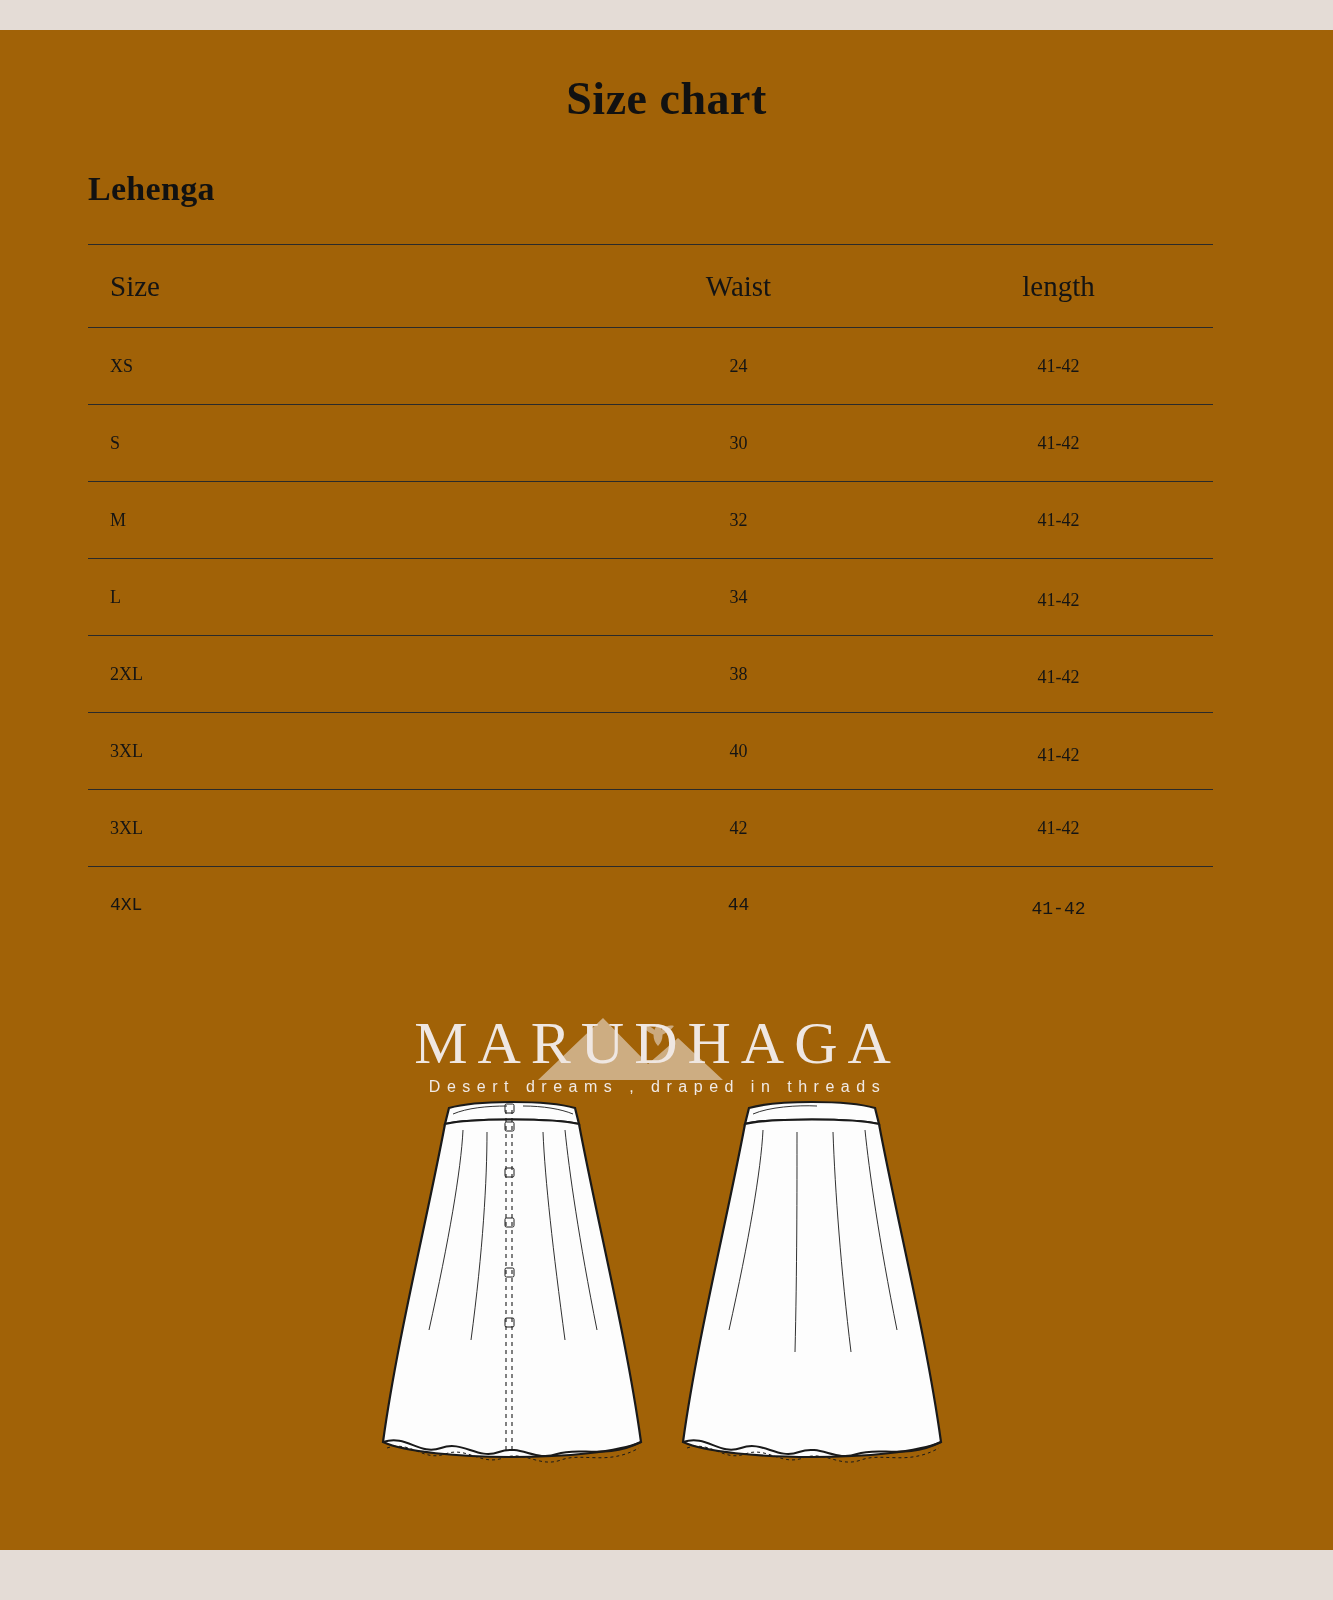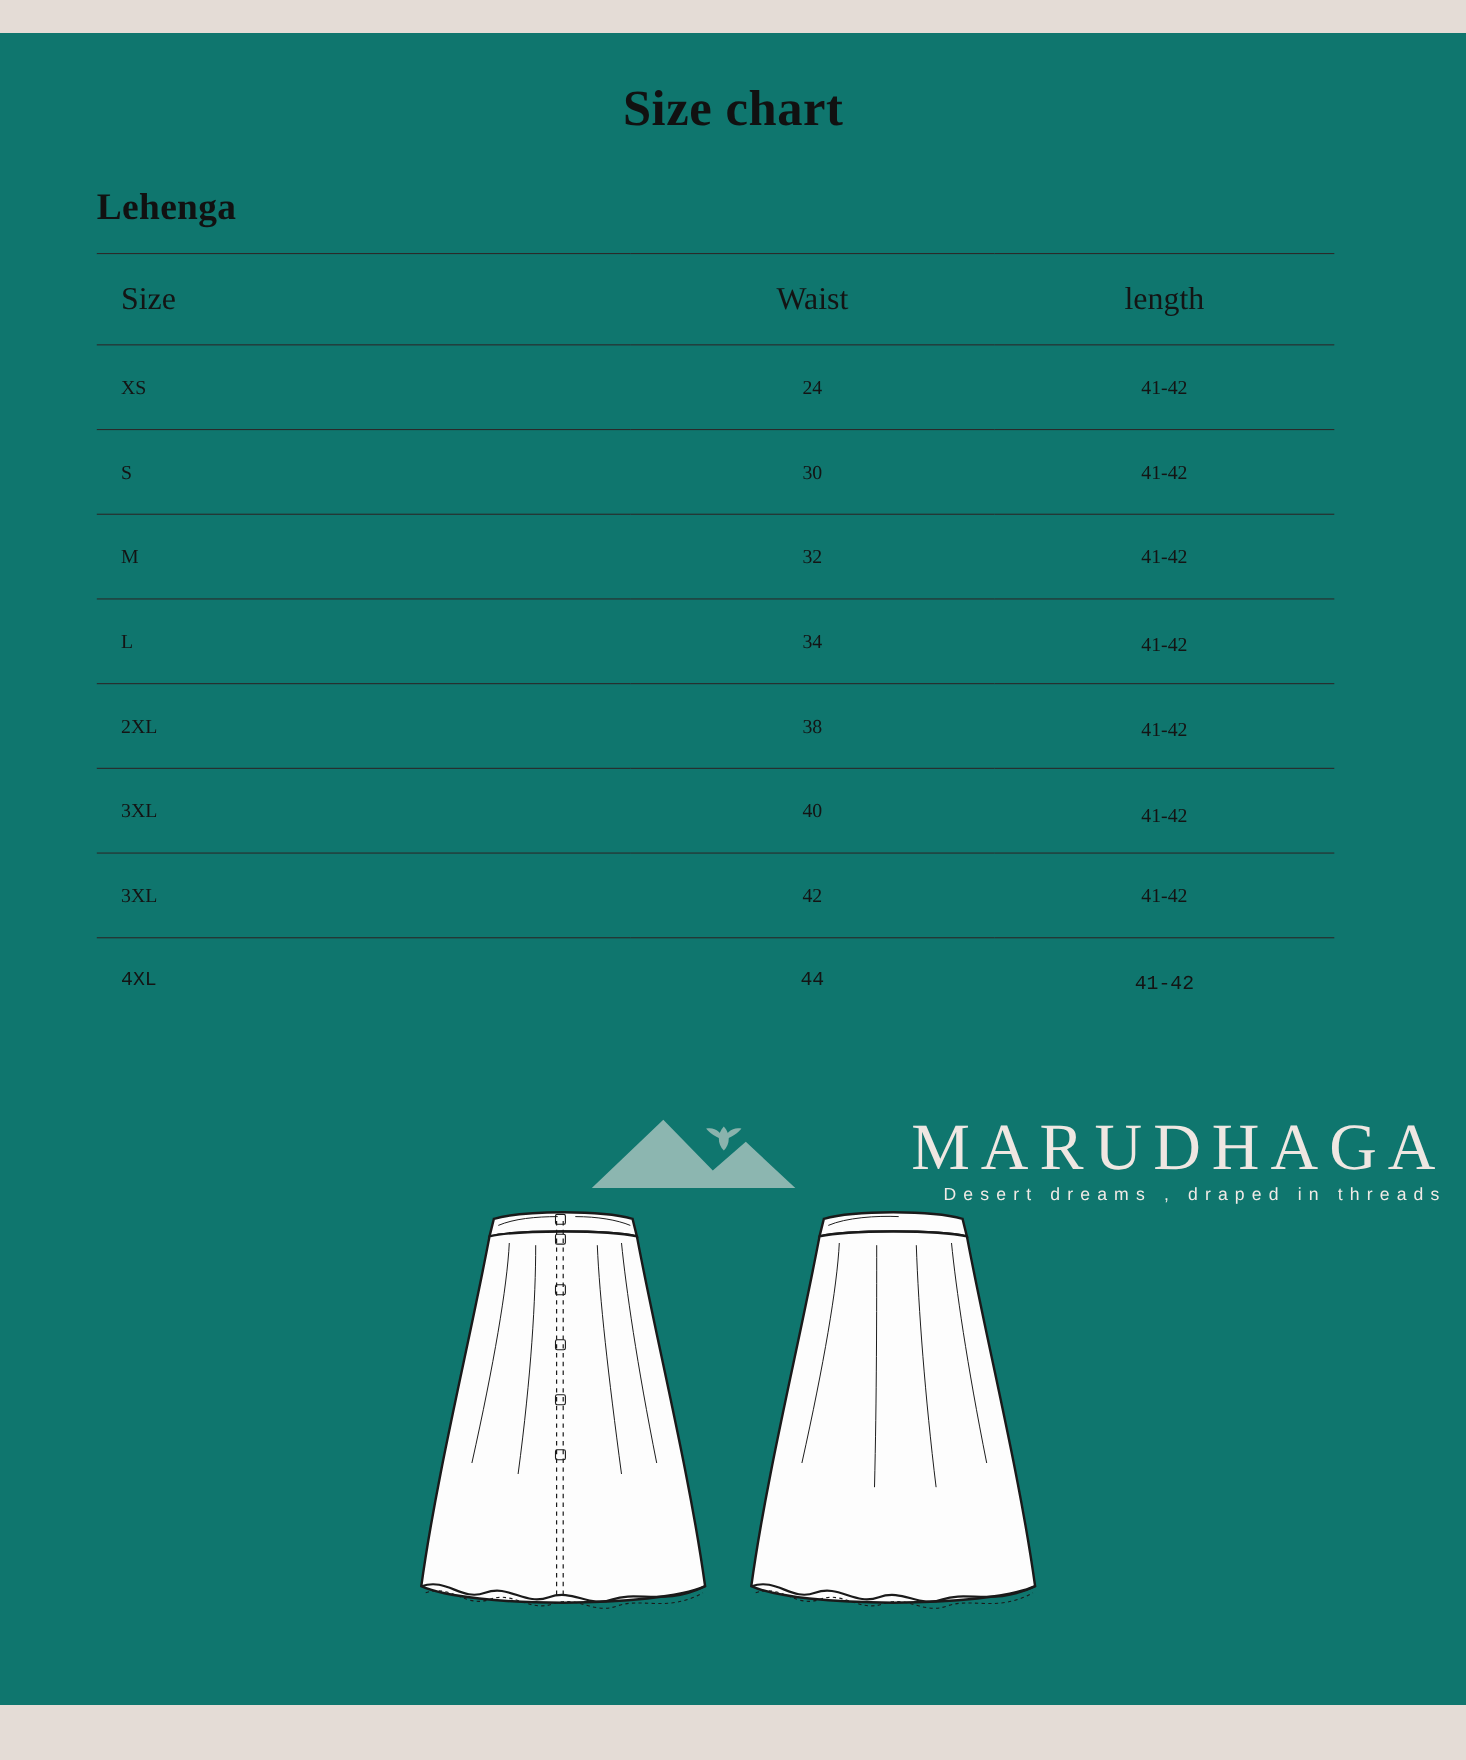--- a/index.html
+++ b/index.html
@@ -12,21 +12,21 @@
     background: #e4dcd6;
     font-family: "Liberation Serif", serif;
     overflow: hidden;
   }
   .page {
     position: absolute;
     left: 0;
     top: 30px;
     width: 1333px;
     height: 1520px;
-    background: #0f766e;
+    background: #a16207;
     box-sizing: border-box;
   }
   .title {
     text-align: center;
     font-family: "Liberation Serif", serif;
     font-size: 46px;
     font-weight: 700;
     letter-spacing: 0.5px;
     color: #111111;
     margin: 46px 0 0 0;
@@ -34,21 +34,21 @@
   }
   .section-title {
     margin: 48px 0 0 88px;
     font-family: "Liberation Serif", serif;
     font-size: 34px;
     font-weight: 700;
     color: #111111;
     letter-spacing: 0.3px;
   }
   table.size-table {
-    margin: 22px 0 0 88px;
+    margin: 36px 0 0 88px;
     width: 1125px;
     border-collapse: collapse;
     table-layout: fixed;
   }
   table.size-table th,
   table.size-table td {
     border-top: 1px solid #2a2a2a;
     padding: 0;
     height: 76px;
     vertical-align: middle;
@@ -78,21 +78,21 @@
   tbody tr:nth-child(6) .col-length { transform: translateY(4px); }
   tbody tr:nth-child(8) .col-length { transform: translateY(4px); }
   tbody tr:nth-child(9) .col-length { transform: translateY(5px); }
   tbody tr:nth-child(9) .col-size { transform: translateY(3px); }
 
   .watermark {
     position: absolute;
     left: 0;
     top: 980px;
     width: 1315px;
-    text-align: right;
+    text-align: center;
     pointer-events: none;
   }
   .wm-mountain {
     position: absolute;
     left: 50%;
     top: -8px;
     transform: translateX(-50%);
     opacity: 0.55;
   }
   .wm-name {

